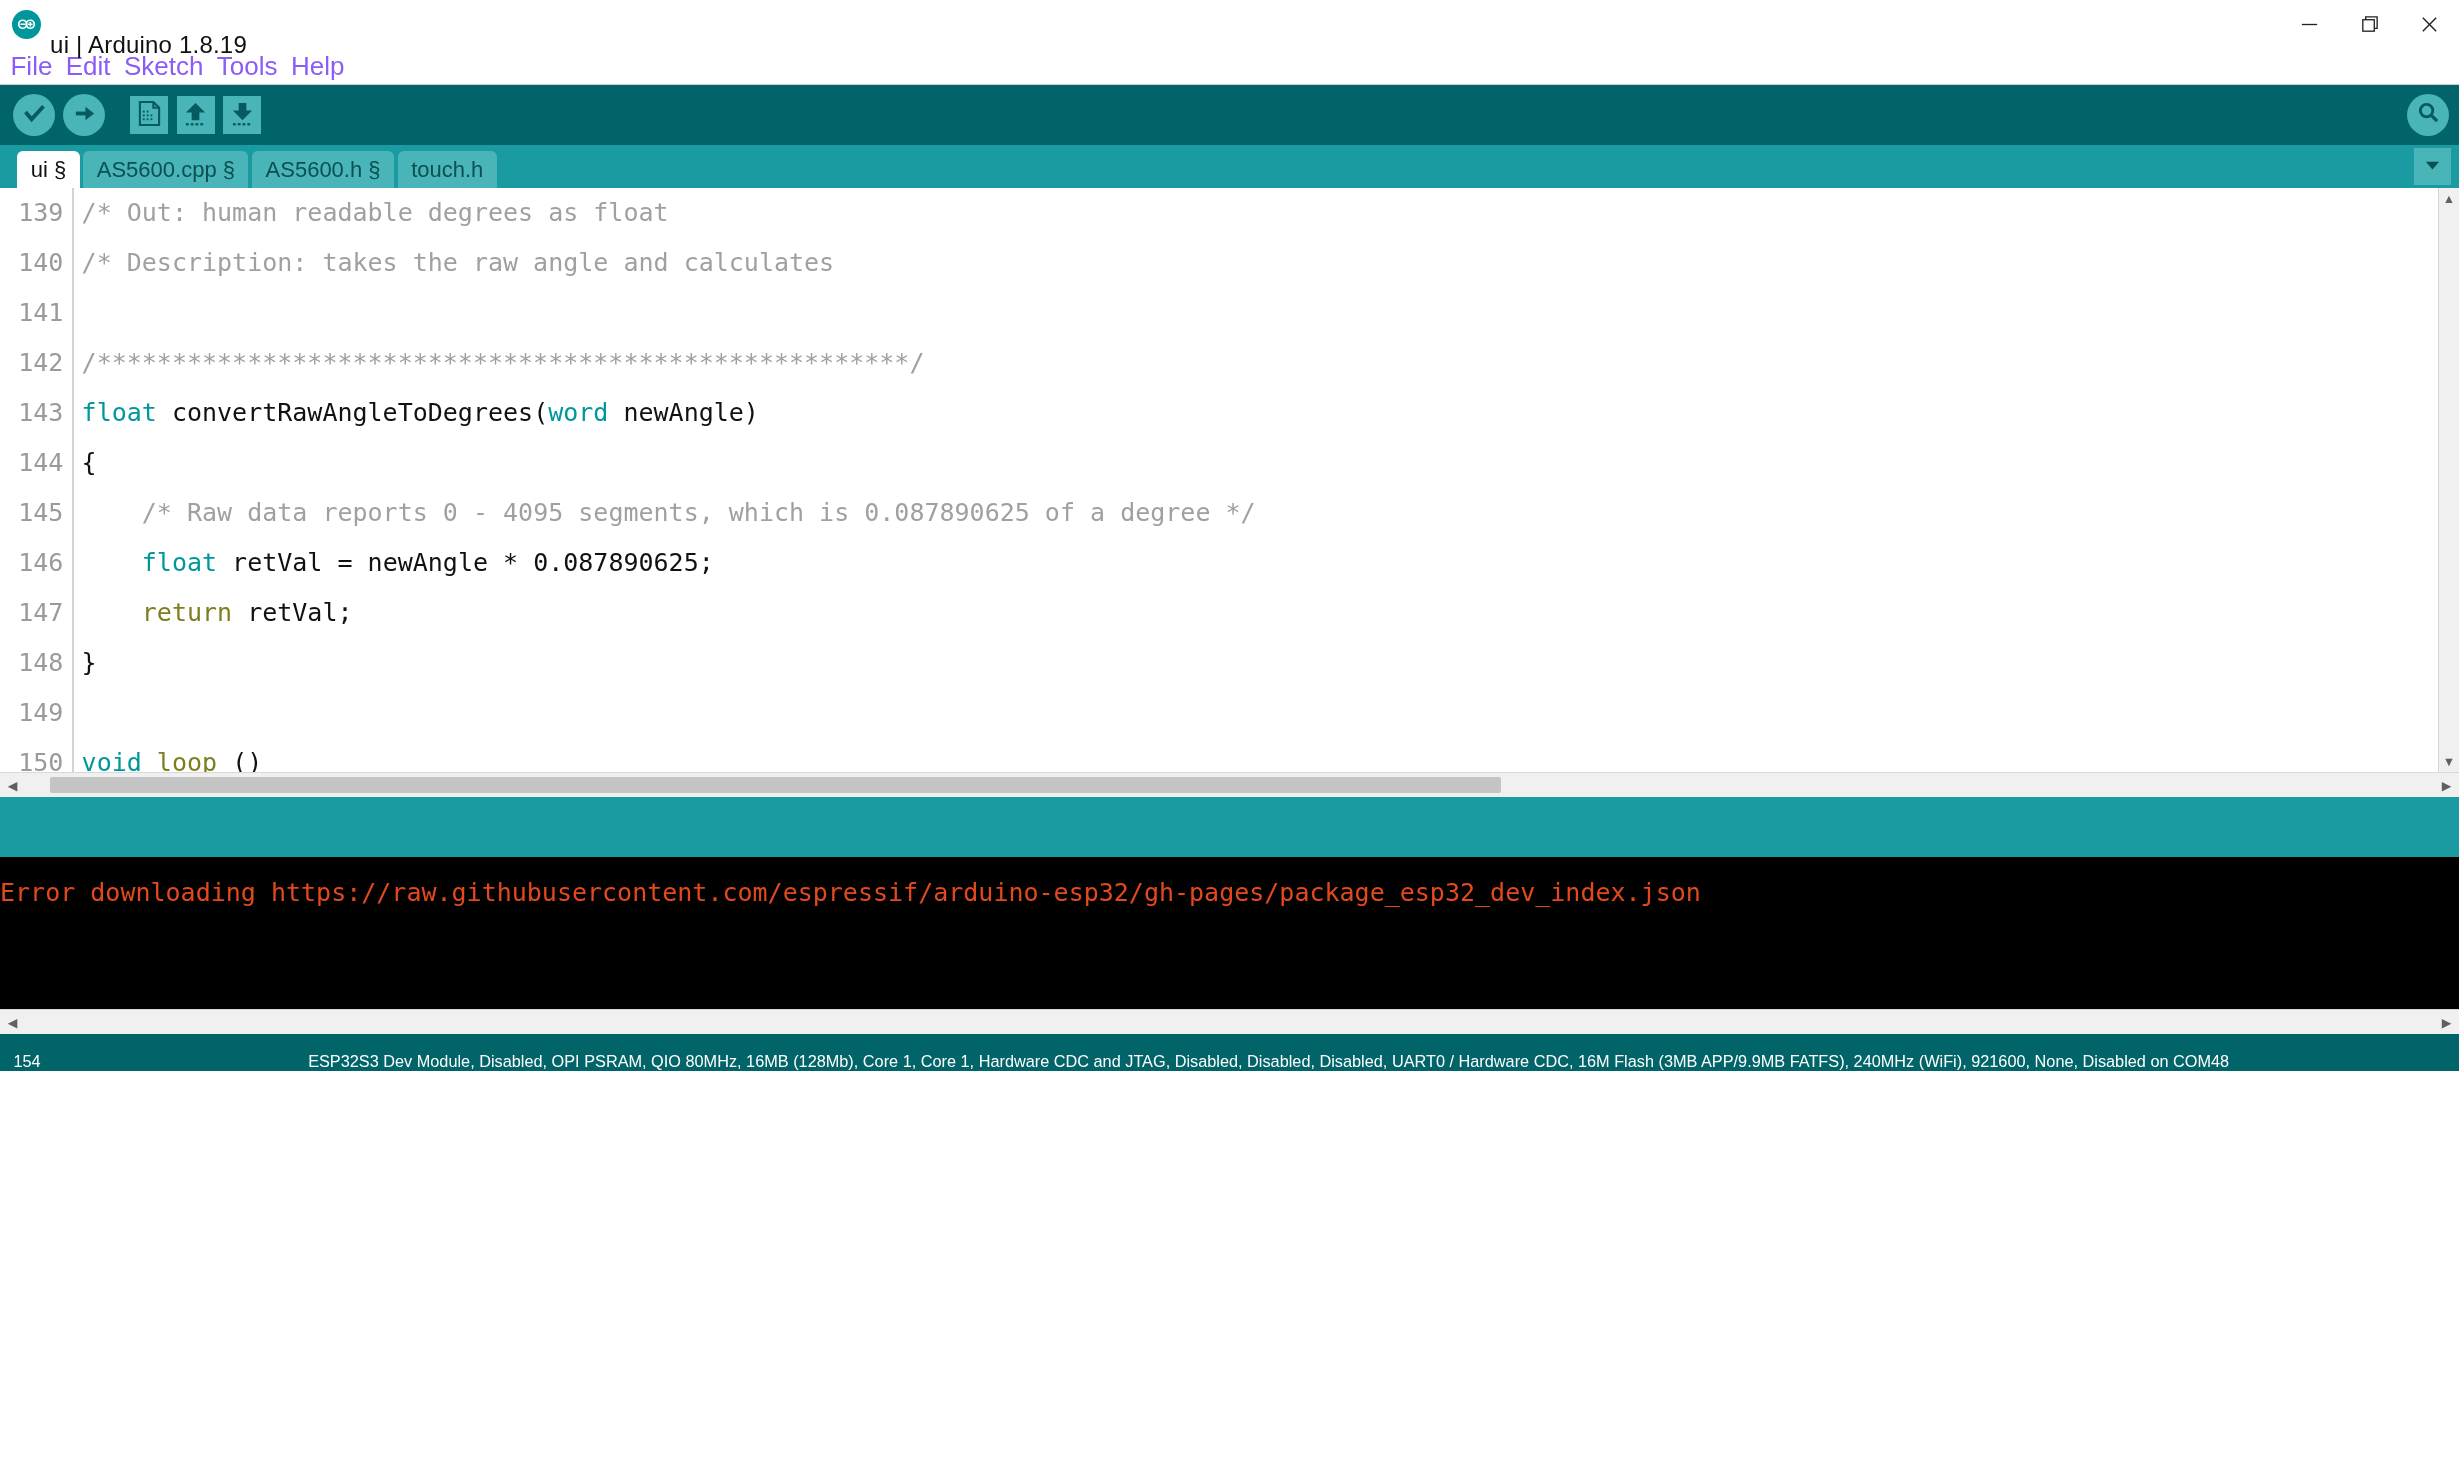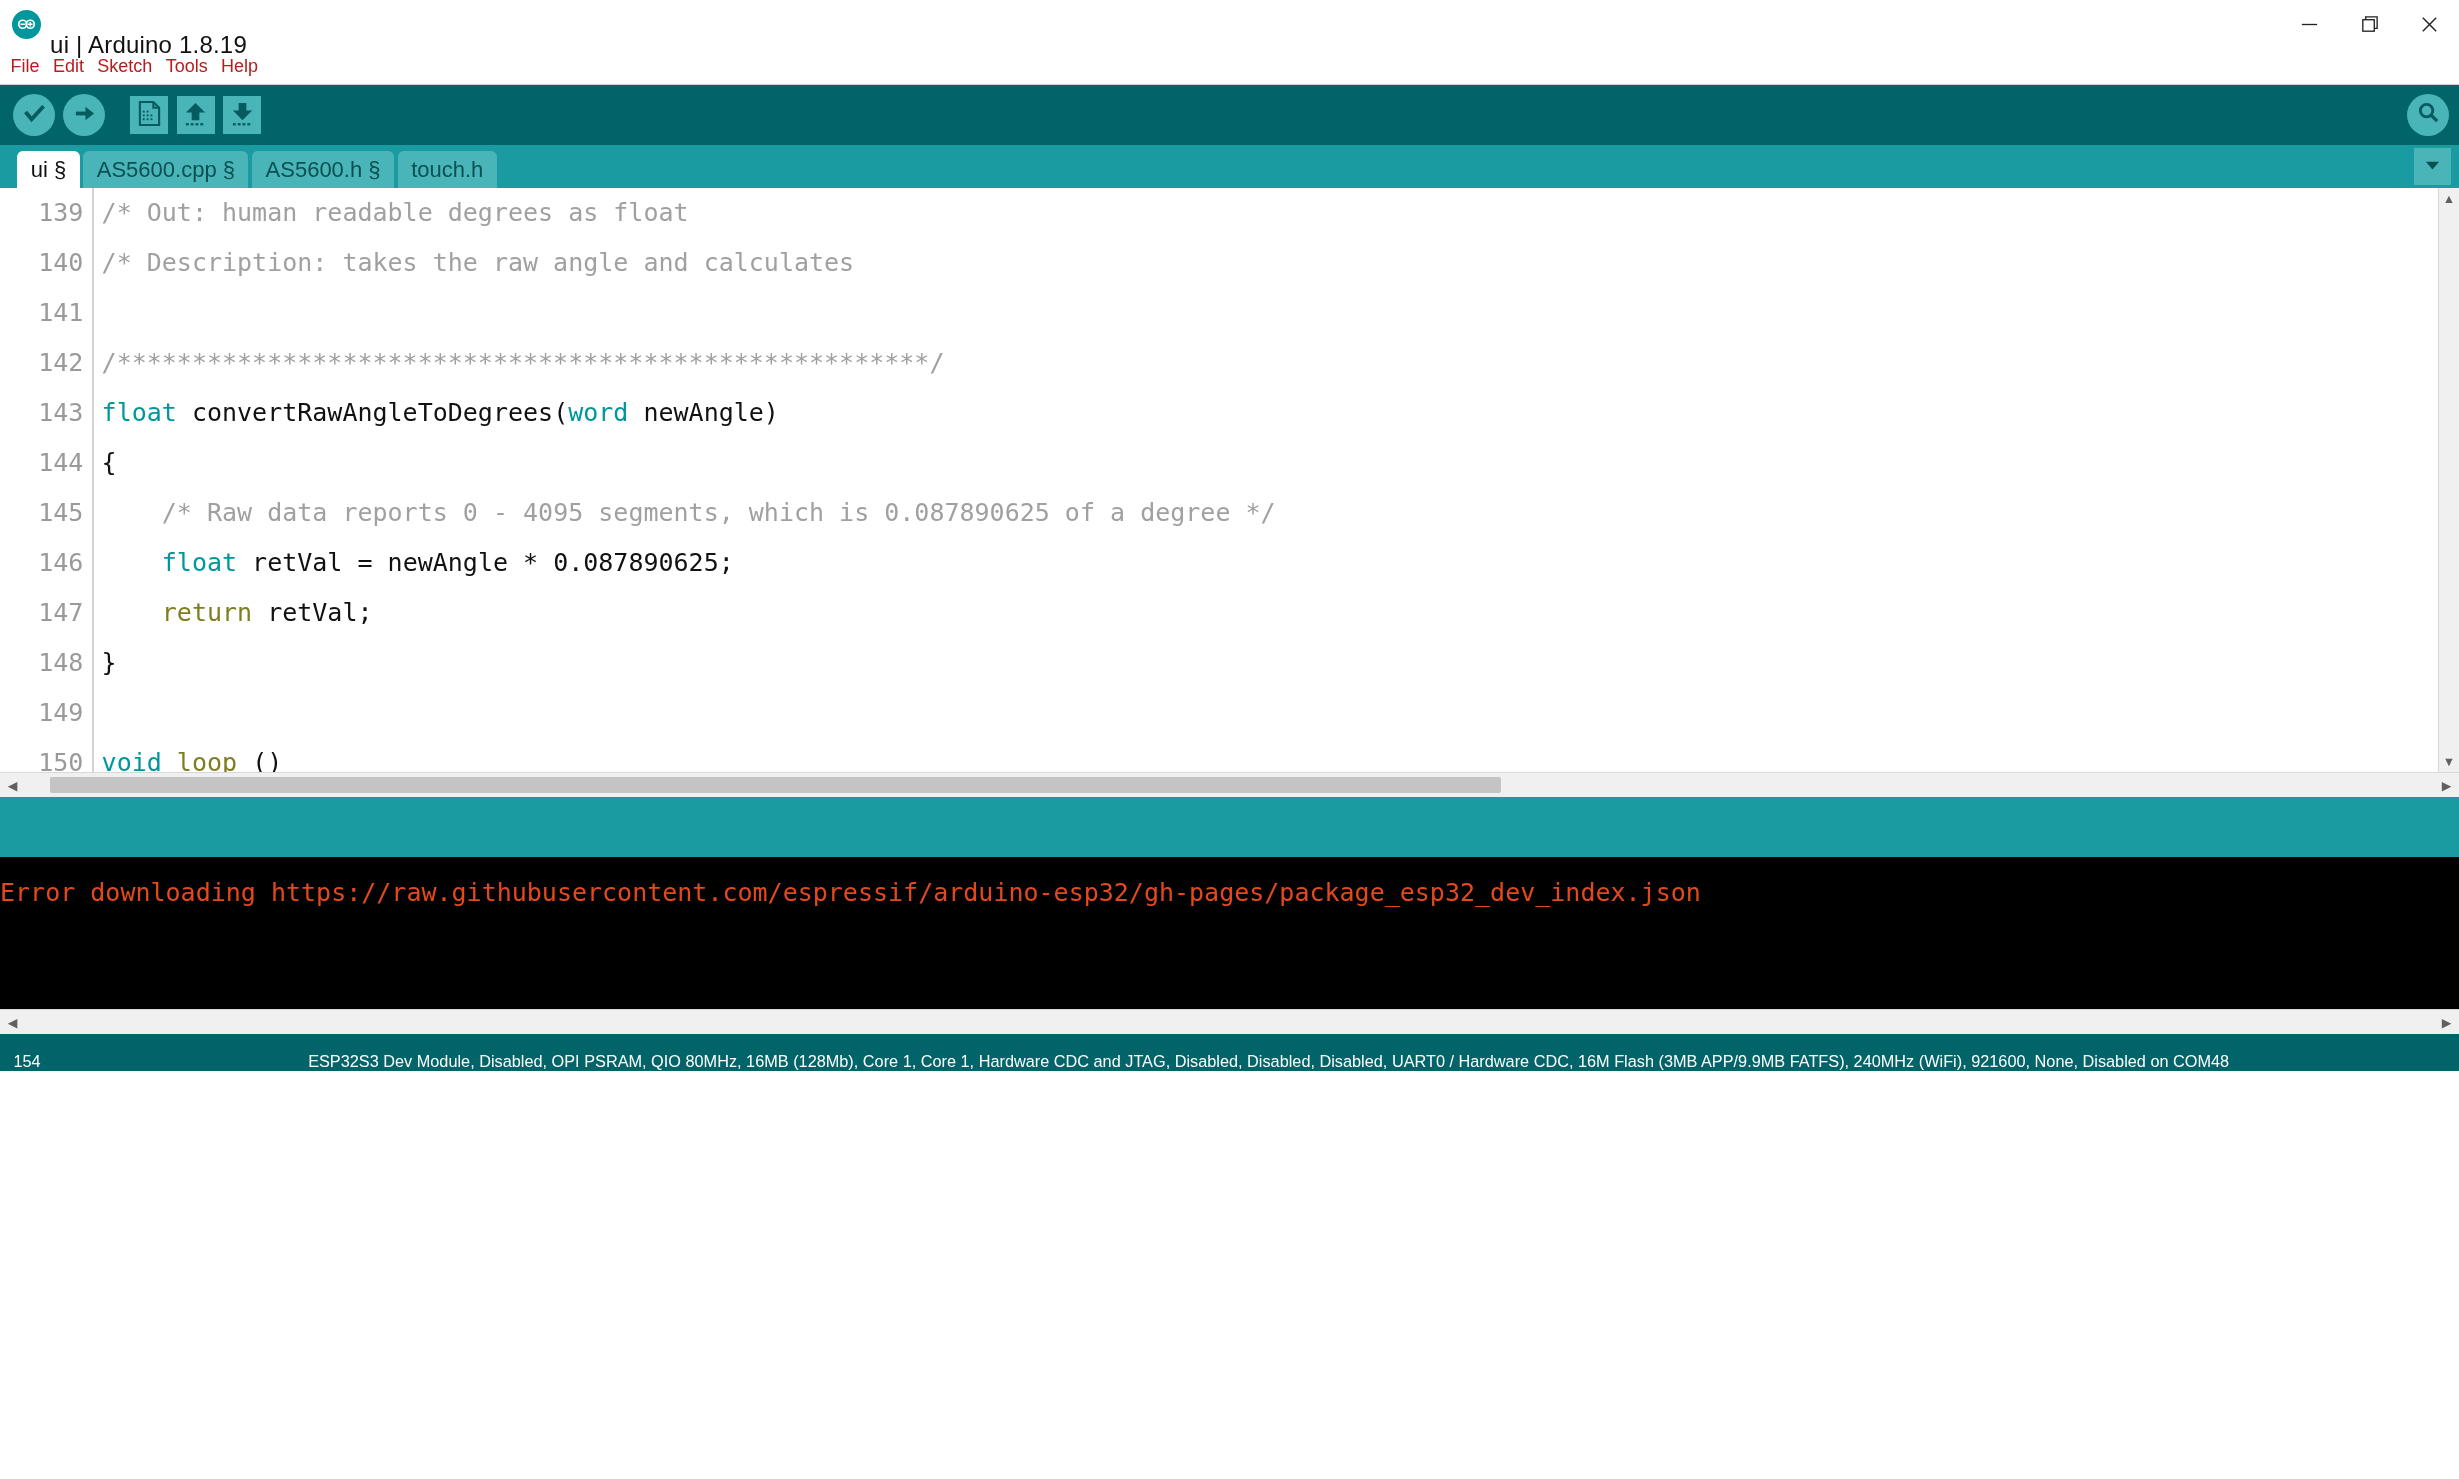--- a/index.html
+++ b/index.html
@@ -35,21 +35,21 @@
 
   
   .menubar {
     height: 37px; width: 100%;
     background: #ffffff;
     display: flex; align-items: center;
     padding-left: 3.8px;
     border-bottom: 1.9px solid #cfcfcf;
   }
   .menu-item {
-    font-size: 18px; color: #b91c1c;
+    font-size: 26px; color: #8b5cf6;
     padding: 0 6.7px;
   }
 
   
   .toolbar {
     height: 60px; width: 100%;
     background: #006468;
     display: flex; align-items: center;
     padding-left: 9.6px;
     position: relative;
@@ -126,21 +126,20 @@
     align-items: center;
   }
   .gutter-num {
     width: 72px;
     min-width: 72px;
     text-align: right;
     padding-right: 8.6px;
     color: #9a9a9a;
     font-family: "DejaVu Sans Mono", "Liberation Mono", monospace;
     font-size: 25px;
-    margin-left: 20px;
   }
   .gutter-rule {
     width: 1.9px; min-width: 1.9px; height: 50px; background: #d4d4d4;
   }
   .code-text { padding-left: 7.7px; color: #111111; }
 
   .k-type   { color: #00979c; }   
   .k-ctrl   { color: #7e7e1e; }  
   .comment  { color: #a0a0a0; }
 

